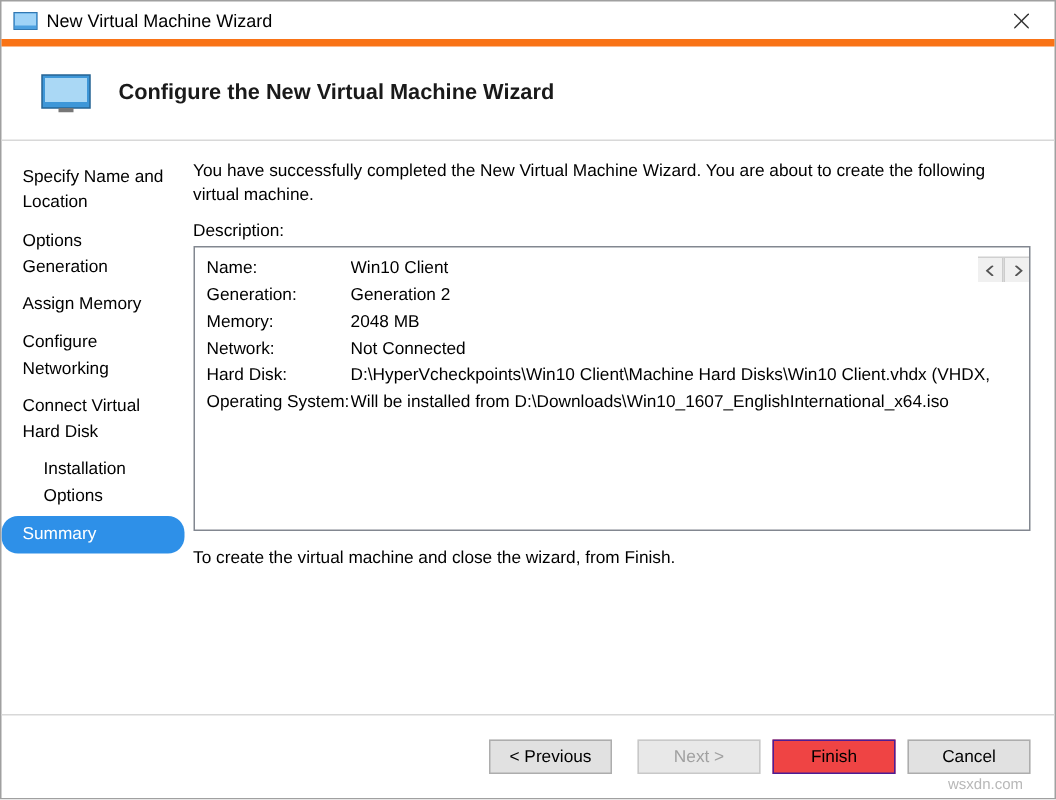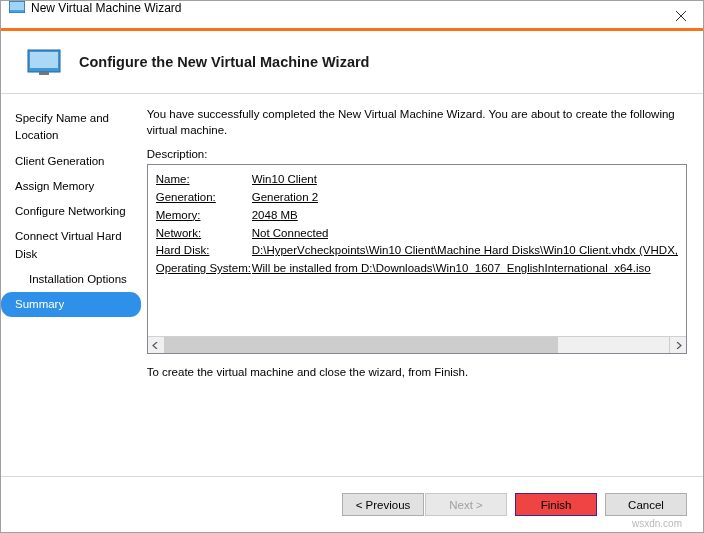--- a/index.html
+++ b/index.html
@@ -1,50 +1,50 @@
 <!DOCTYPE html>
 <html><head>
   <meta charset="utf-8">
   <style>
     * { box-sizing: border-box; margin: 0; padding: 0; font-family: "Segoe UI", Tahoma, sans-serif; }
     body { background: #fff; width: 704px; height: 533px; overflow: hidden; }
     .window { width: 704px; height: 533px; border: 1px solid #a0a0a0; background: #fff; display: flex; flex-direction: column; }
-    .titlebar { height: 30px; display: flex; padding: 0 0 0 8px; border-bottom: 3px solid #f97316; }
+    .titlebar { height: 30px; display: flex; align-items: center; padding: 0 0 0 8px; border-bottom: 5px solid #f97316; }
     .titlebar-icon { width: 16px; height: 12px; margin-right: 6px; }
     .titlebar-icon svg { display: block; }
     .titlebar-title { font-size: 12px; color: #000; flex: 1; }
     .titlebar-close { width: 45px; height: 29px; display: flex; align-items: center; justify-content: center; color: #333; font-size: 13px; }
     .header { display: flex; align-items: center; padding: 18px 20px 18px 26px; border-bottom: 1px solid #d8d8d8; }
     .header-icon { width: 34px; height: 26px; margin-right: 18px; }
     .header-title { font-size: 14.5px; font-weight: 600; color: #1a1a1a; }
     .content { flex: 1; display: flex; overflow: hidden; }
     .sidebar { width: 178px; padding: 12px 0 0 0; font-size: 11.5px; }
     .sidebar-item { padding: 4px 8px 4px 14px; color: #000; cursor: pointer; line-height: 1.5; }
     .sidebar-item.indent { padding-left: 28px; }
     .sidebar-item.selected { background: #2e90e8; color: #fff; border-radius: 11px; }
     .main { flex: 1; padding: 12px 16px 0 6px; font-size: 11.5px; color: #000; display: flex; flex-direction: column; }
     .intro { margin-bottom: 10px; line-height: 1.4; }
     .desc-label { margin-bottom: 4px; }
-    .desc-box { border: 1px solid #828790; height: 190px; padding: 6px 8px 0 8px; display: flex; flex-direction: column; text-decoration: underline; }
+    .desc-box { border: 1px solid #828790; height: 190px; padding: 6px 8px 0 8px; display: flex; flex-direction: row; }
     .desc-rows { flex: 1; overflow: hidden; }
     .desc-row { display: flex; line-height: 1.55; }
     .desc-key { width: 96px; flex-shrink: 0; }
     .desc-val { white-space: nowrap; overflow: hidden; }
     .hscroll { height: 17px; margin: 0 -8px 0 -8px; display: flex; align-items: stretch; border-top: 1px solid #d0d0d0; }
     .hscroll-btn { width: 17px; background: #f0f0f0; display: flex; align-items: center; justify-content: center; font-size: 9px; color: #555; border-left: 1px solid #cccccc; border-right: 1px solid #cccccc;}
     .hscroll-btn:first-child{border-left:none;}
     .hscroll-btn:last-child{border-right:none;}
     .hscroll-track { flex: 1; background: #f0f0f0; position: relative; }
     .hscroll-thumb { position: absolute; left: 0; top: 0; bottom: 0; width: 78%; background: #cdcdcd; }
     .note { margin-top: 12px; }
     .footer { height: 56px; border-top: 1px solid #d8d8d8; display: flex; align-items: center; justify-content: flex-end; padding: 0 16px; gap: 8px; }
     .btn { min-width: 82px; height: 23px; font-size: 11.5px; border: 1px solid #adadad; background: #e1e1e1; color: #000; padding: 0 10px; cursor: pointer; }
     .btn:disabled { color: #a0a0a0; background: #e8e8e8; border-color: #c8c8c8; cursor: default; }
     .btn.default { border: 1px solid #4c1d95; background: #ef4444; }
-    .btn-group { display: flex; gap: 0; }
+    .btn-group { display: flex; gap: 16px; }
     .btn-group .btn:first-child { margin-right: 1px; }
     .watermark { position: fixed; right: 22px; bottom: 4px; font-size: 10px; color: #b8b8b8; }
   </style>
 </head>
 <body>
 
 <div class="window">
   <div class="titlebar">
     <span class="titlebar-icon">
       <svg width="16" height="12" viewBox="0 0 16 12">
@@ -68,21 +68,21 @@
           <rect x="3" y="3" width="28" height="16" fill="#aad8f5"></rect>
           <rect x="12" y="23" width="10" height="3" fill="#777"></rect>
         </svg>
     </span>
     <span class="header-title">Configure the New Virtual Machine Wizard</span>
   </div>
 
   <div class="content">
     <div class="sidebar" id="sidebar">
         <div class="sidebar-item">Specify Name and Location</div>
-        <div class="sidebar-item">Client Generation</div>
+        <div class="sidebar-item">Options Generation</div>
         <div class="sidebar-item">Assign Memory</div>
         <div class="sidebar-item">Configure Networking</div>
         <div class="sidebar-item">Connect Virtual Hard Disk</div>
         <div class="sidebar-item indent">Installation Options</div>
         <div class="sidebar-item selected">Summary</div>
       </div>
     <div class="main">
       <div class="intro">You have successfully completed the New Virtual Machine Wizard. You are about to create the following virtual machine.</div>
       <div class="desc-label">Description:</div>
       <div class="desc-box">

